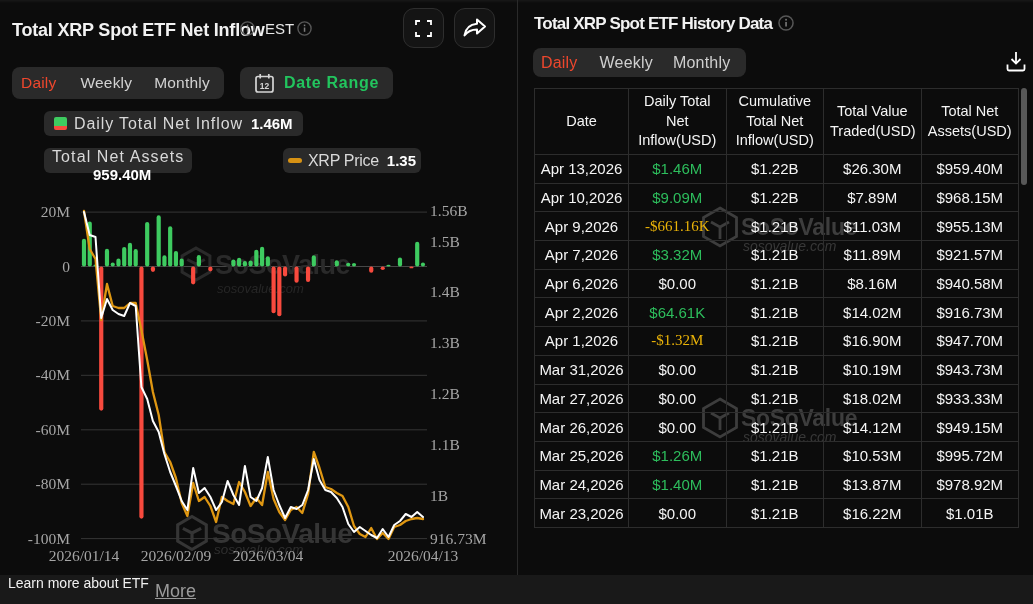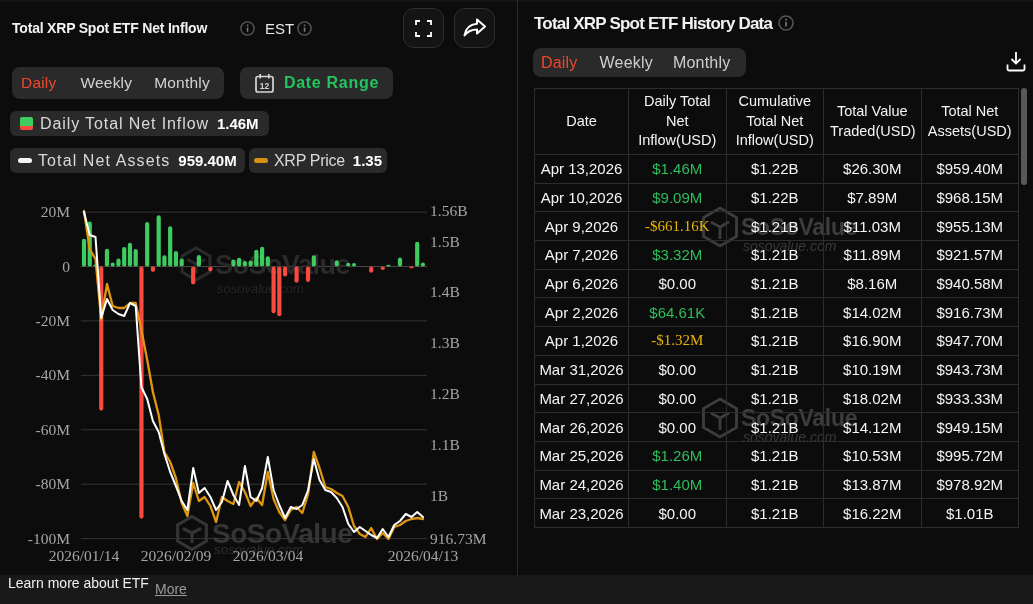--- a/index.html
+++ b/index.html
@@ -2,49 +2,49 @@
 <html><head><meta charset="utf-8">
 <style>
 * { margin:0; padding:0; box-sizing:border-box; }
 html,body { width:1033px; height:604px; background:#0c0c0c; overflow:hidden;
   font-family:"Liberation Sans", sans-serif; }
 .page { position:relative; width:1033px; height:604px; background:#0c0c0c; }
 .divider { position:absolute; left:517px; top:0; width:1px; height:575px; background:#2a2a2a; }
 .ICO { vertical-align:-2px; }
 
 
-.ltitle { position:absolute; left:12px; top:20px; font-size:14px; font-weight:bold; color:#f2f2f2; letter-spacing:-0.2px; }
+.ltitle { position:absolute; left:12px; top:20px; font-size:18px; font-weight:bold; color:#f2f2f2; letter-spacing:-0.2px; }
 .est { position:absolute; left:265px; top:20px; font-size:15px; color:#e8e8e8; }
 .btn { position:absolute; top:8px; width:41px; height:40px; background:#141414; border:1.5px solid #2e2e2e; border-radius:11px; display:flex; align-items:center; justify-content:center; }
 .btn.b1 { left:403px; }
 .btn.b2 { left:454px; }
 
 
 .tabs { position:absolute; left:12px; top:67px; height:32px; background:#2a2a2a; border-radius:8px; display:flex; align-items:center; padding:0; }
 .tabs .t { font-size:15.5px; font-weight:500; color:#d2d2d2; padding:0 11px; letter-spacing:0.2px; }
 .tabs .t:first-child { padding-left:9px; padding-right:13px; }
 .tabs .t:last-child { padding-right:14px; }
 .drange { position:absolute; left:240px; top:67px; width:153px; height:32px; background:#2a2a2a; border-radius:8px; display:flex; align-items:center; justify-content:center; gap:9px; }
 .drange span { font-size:16px; font-weight:bold; color:#22c55e; letter-spacing:0.7px; }
 
 
-.chip { position:absolute; height:25px; background:#2a2a2a; border-radius:6px; display:flex; align-items:center; font-size:16px; color:#d9d9d9; }
+.chip { position:absolute; height:25px; background:#2a2a2a; border-radius:6px; display:flex; align-items:center; font-size:16px; color:#d9d9d9;margin-left:34px; }
 .chip b { color:#fff; font-size:15px; margin-left:8px; letter-spacing:0; }
 .c1 { left:10px; top:111px; padding:0 10px; letter-spacing:0.9px; }
-.c2 { left:10px; top:148px; padding:7px 8px; letter-spacing:1.1px; }
+.c2 { left:10px; top:148px; padding:0 8px; letter-spacing:1.1px;flex-direction:column; }
 .c3 { left:249px; top:148px; padding:0 5px; letter-spacing:-0.3px; }
 .sq { width:13px; height:13px; margin-right:7px; background:linear-gradient(to bottom,#3ecb60 0 9px,#f84a3e 9px 13px); border-radius:2px; }
 .pill { width:14px; height:5px; border-radius:2.5px; margin-right:6px; }
 .pw { background:#f5f5f5; }
 .po { background:#d79214; }
 
 
 .footer { position:absolute; left:0; top:575px; width:1033px; height:29px; background:#191919; }
 .footer .a { position:absolute; left:8px; top:0; font-size:14px; color:#f0f0f0; }
-.footer .b { position:absolute; left:155px; top:6px; font-size:14px; color:#9a9a9a; text-decoration:underline; }
+.footer .b { position:absolute; left:155px; top:6px; font-size:18px; color:#9a9a9a; text-decoration:underline; }
 
 
 .rtitle { position:absolute; left:534px; top:14px; font-size:17px; font-weight:bold; color:#f2f2f2; letter-spacing:-0.8px; }
 .rtabs { position:absolute; left:533px; top:48px; height:29px; background:#2a2a2a; border-radius:8px; display:flex; align-items:center; padding:0; }
 .rtabs .t { font-size:16px; color:#cfcfcf; padding:0 10px; letter-spacing:0.2px; }
 .rtabs .t:first-child { padding-left:8px; padding-right:12px; }
 .rtabs .t:last-child { padding-right:16px; }
 .rtabs .sel { color:#ee472d; }
 .dl { position:absolute; left:1006px; top:51px; }
 

